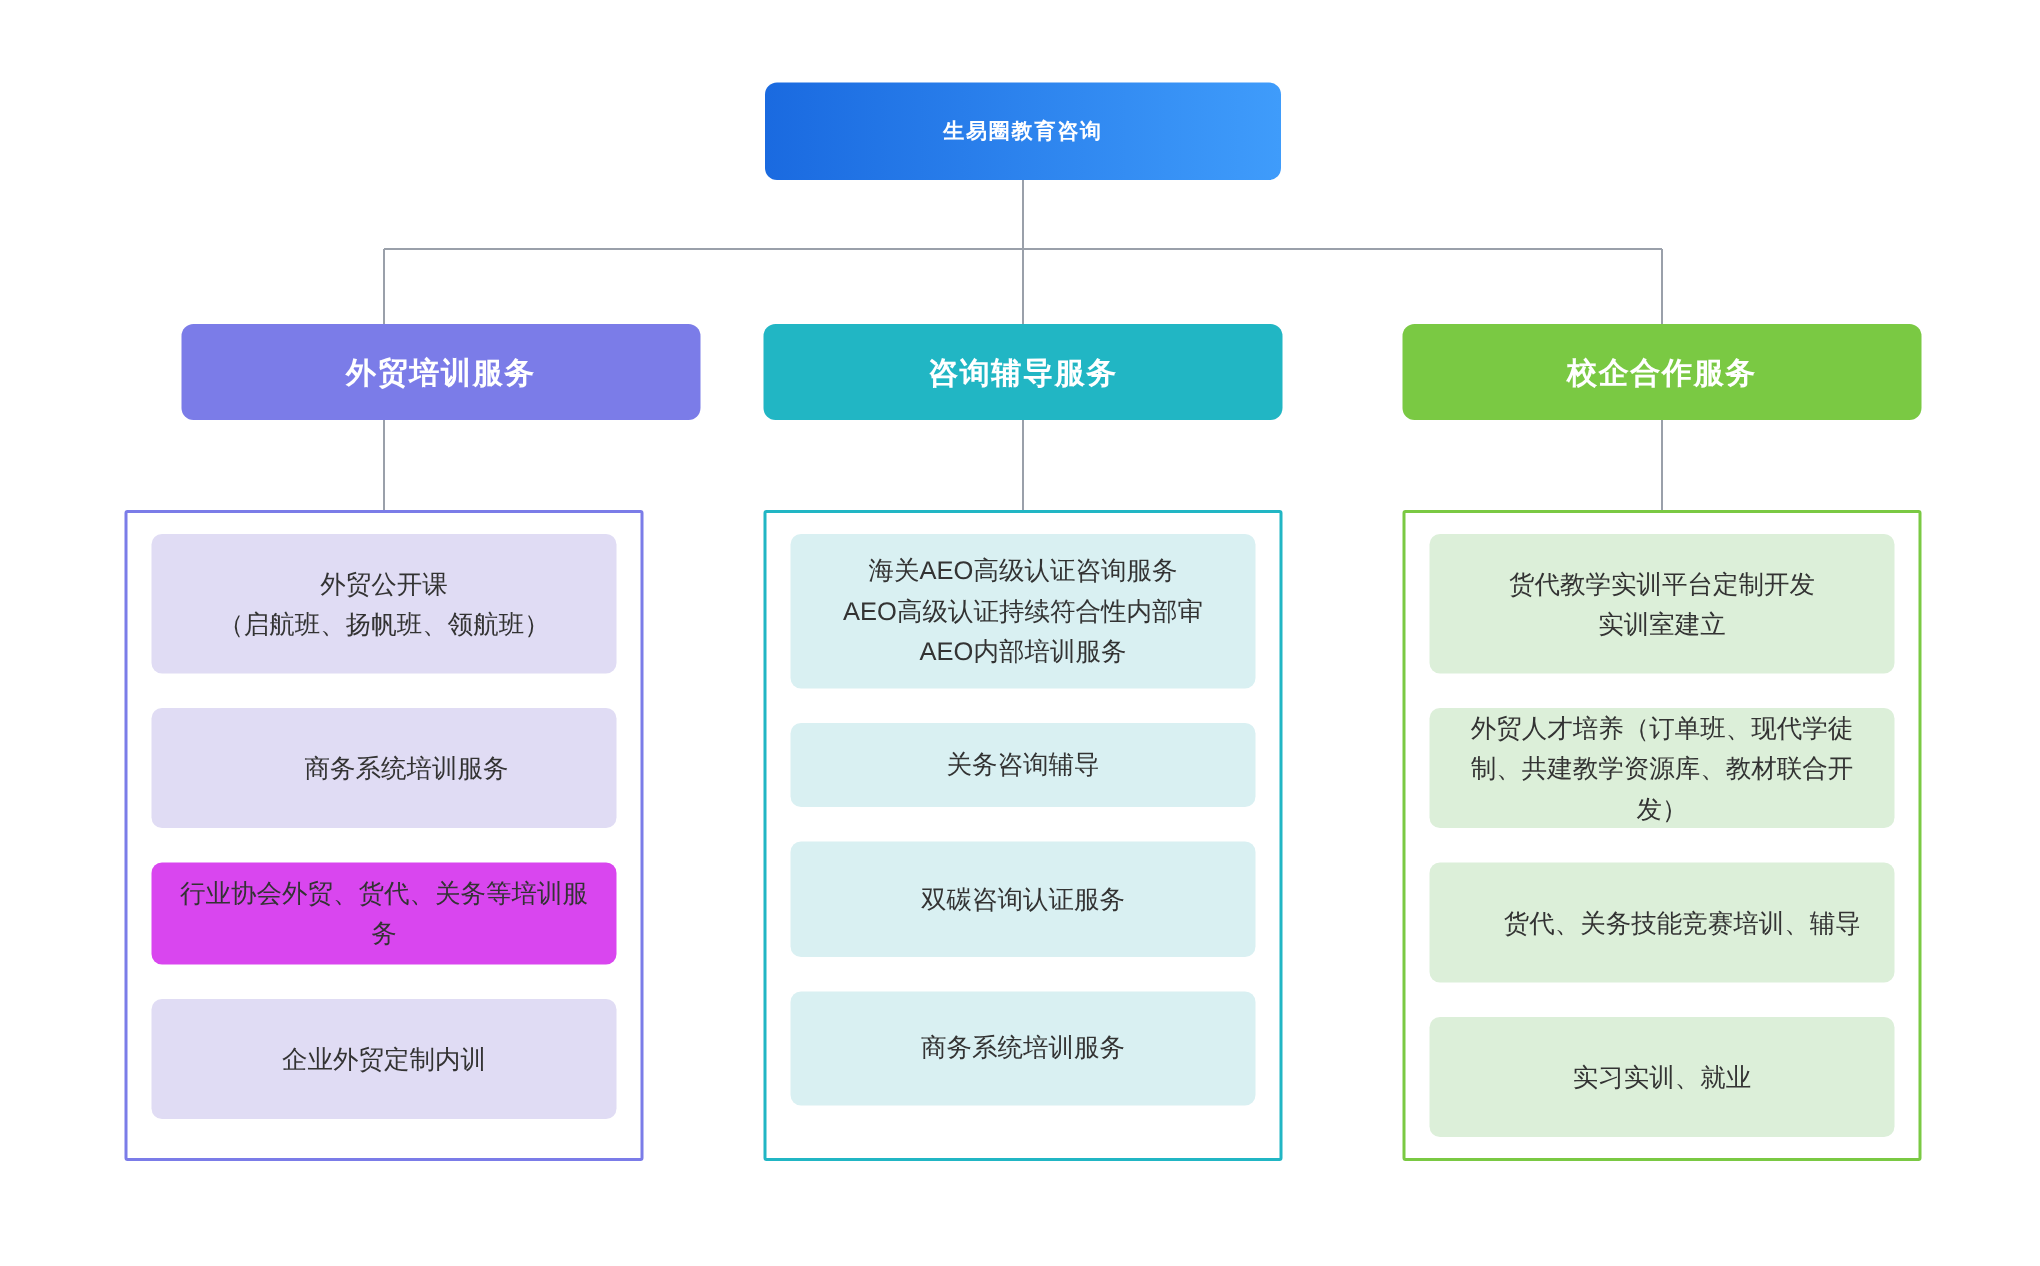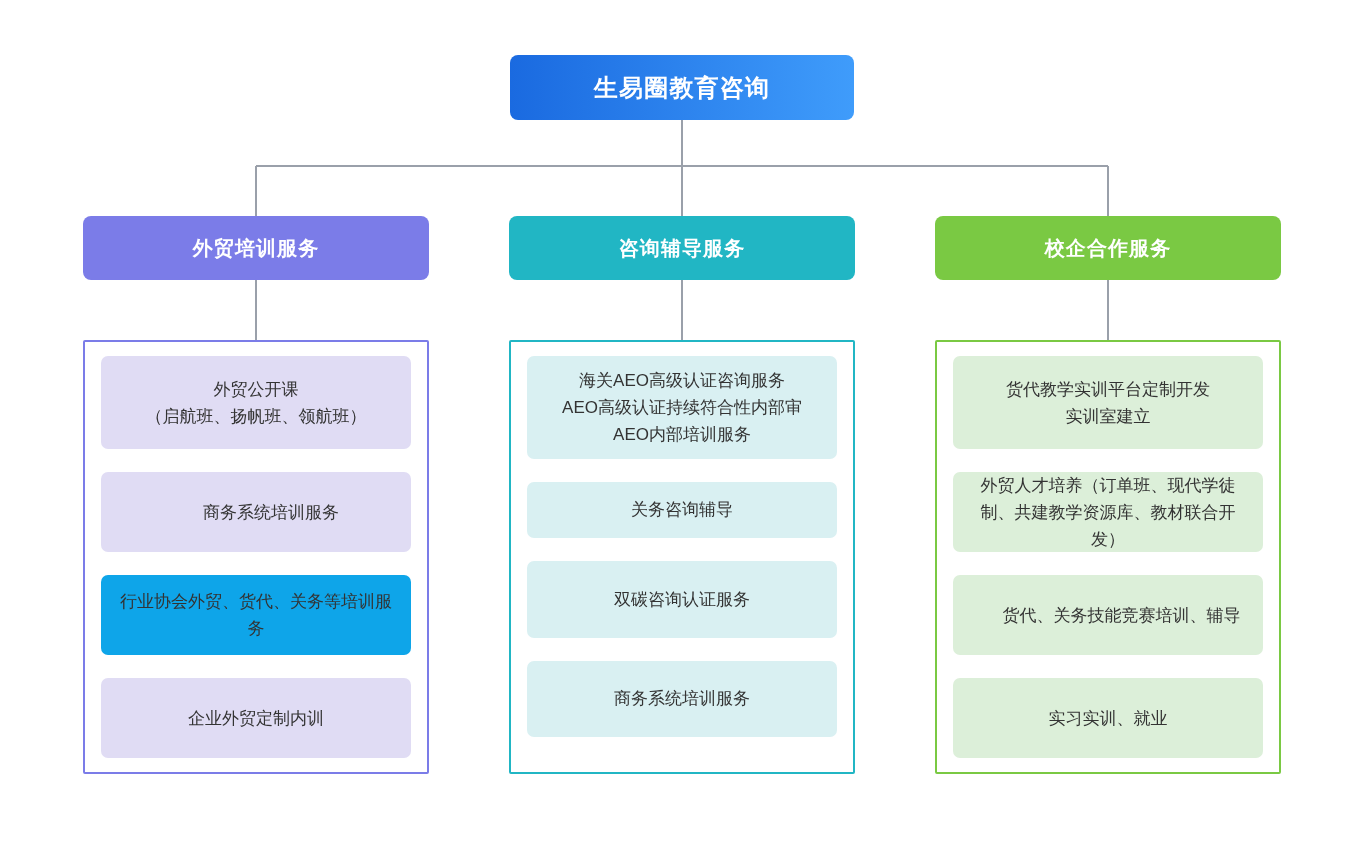--- a/index.html
+++ b/index.html
@@ -37,21 +37,21 @@
     width: 344px;
     height: 65px;
     border-radius: 8px;
     display: flex;
     align-items: center;
     justify-content: center;
     box-sizing: border-box;
   }
   .root-label {
     color: #ffffff;
-    font-size: 24px;
+    font-size: 14px;
     font-weight: bold;
     letter-spacing: 1.2px;
   }
 
   
   .column {
     position: absolute;
     top: 0;
     width: 346px;
   }
@@ -148,32 +148,32 @@
       <line x1="682" y1="280" x2="682" y2="340"></line>
       <line x1="1108" y1="280" x2="1108" y2="340"></line>
     </g>
   </svg>
 
   <div class="root-node" id="root-node" style="background: linear-gradient(90deg, rgb(26, 106, 224) 0%, rgb(63, 156, 251) 100%);">
     <span class="root-label">生易圈教育咨询</span>
   </div>
 
   <div class="column col-0">
-    <div class="cat-header" id="cat-header-0" style="background: rgb(123, 124, 232);">
+    <div class="cat-header" id="cat-header-0" style="background: rgb(123, 124, 232); margin-left: 38px;">
       <span class="cat-label">外贸培训服务</span>
     </div>
     <div class="panel panel-0" style="border-color: rgb(123, 124, 232);">
       <div class="card" style="background: rgb(224, 220, 244); height: 93px;">
         <span class="card-text">外贸公开课
 （启航班、扬帆班、领航班）</span>
       </div>
       <div class="card" style="background: rgb(224, 220, 244); height: 80px; padding-left: 42px;">
         <span class="card-text">商务系统培训服务</span>
       </div>
-      <div class="card" style="background: #0ea5e9; height: 80px;">
+      <div class="card" style="background: #d946ef; height: 68px;">
         <span class="card-text">行业协会外贸、货代、关务等培训服务</span>
       </div>
       <div class="card" style="background: rgb(224, 220, 244); height: 80px;">
         <span class="card-text">企业外贸定制内训</span>
       </div>
     </div>
   </div>
 
   <div class="column col-1">
     <div class="cat-header" id="cat-header-1" style="background: rgb(33, 182, 196);">

